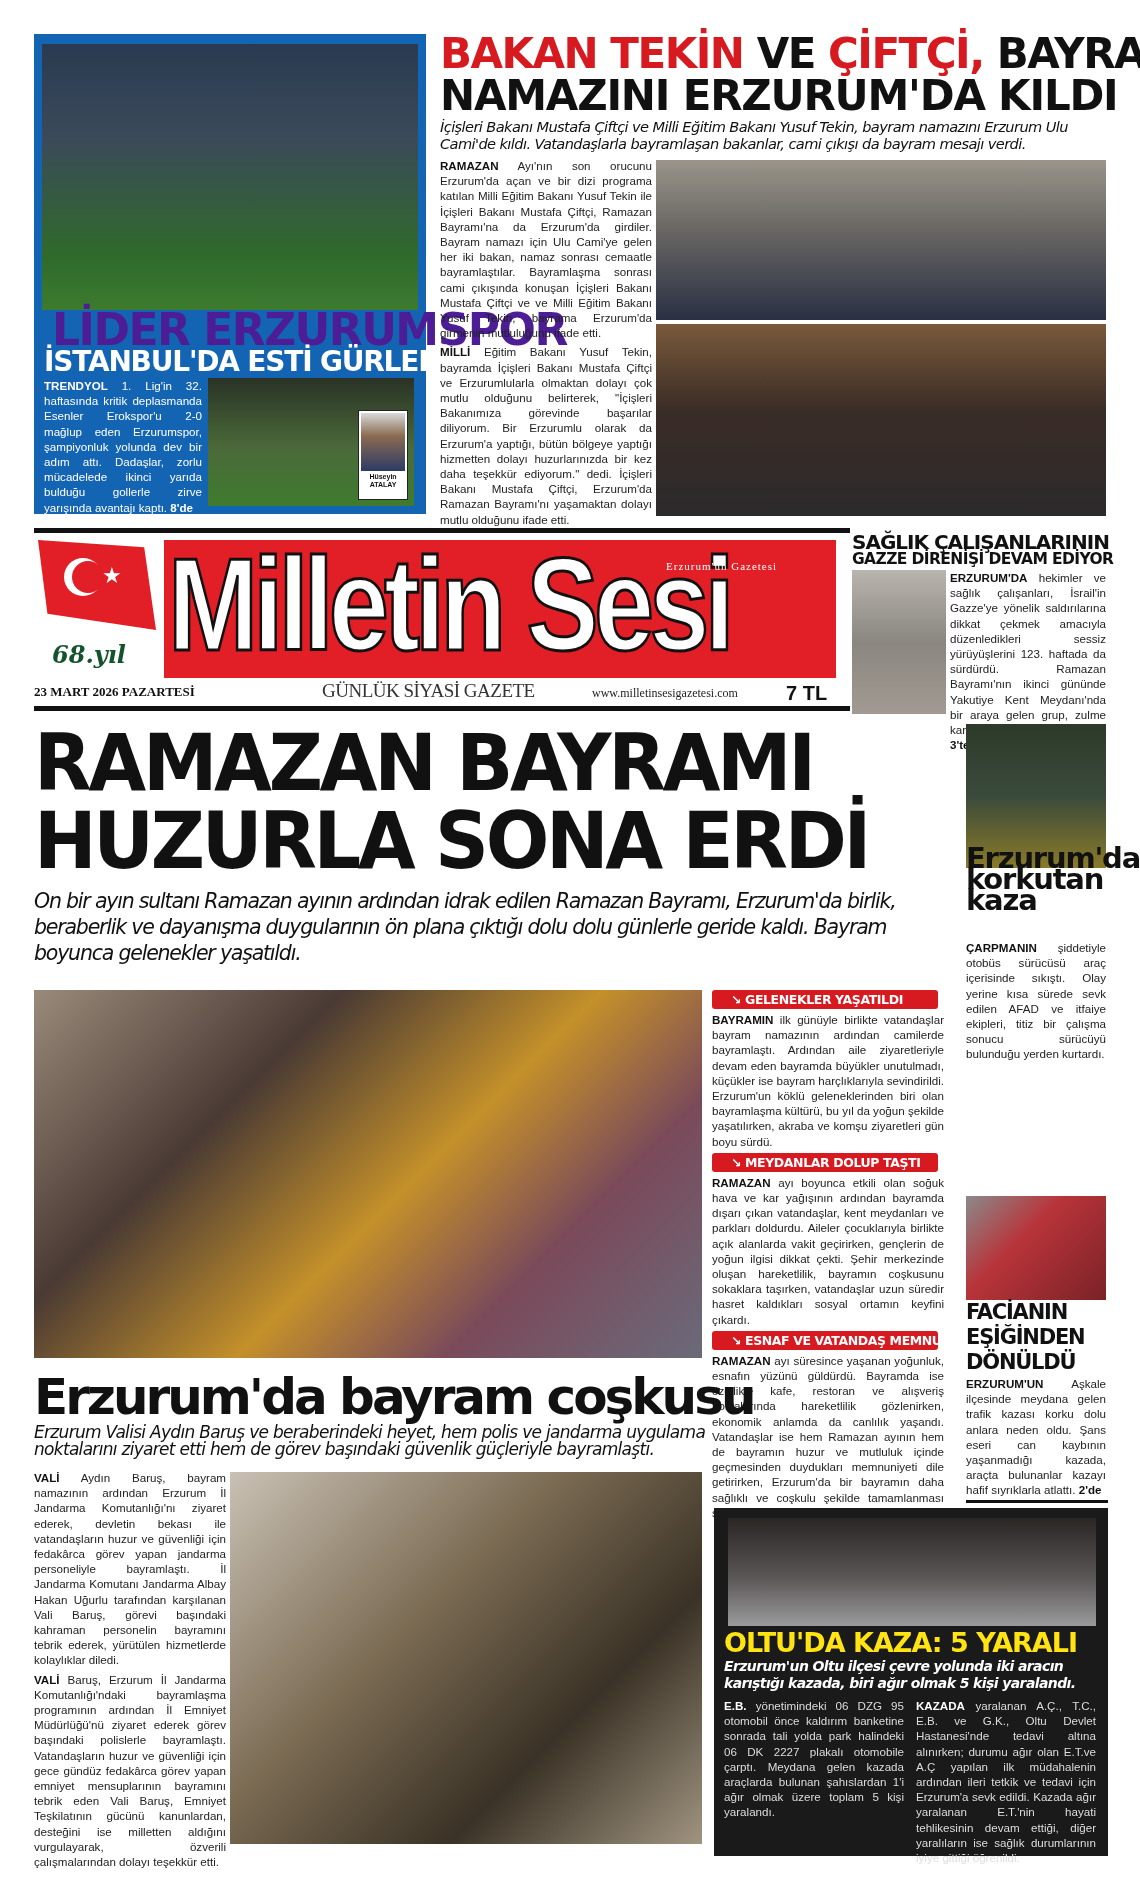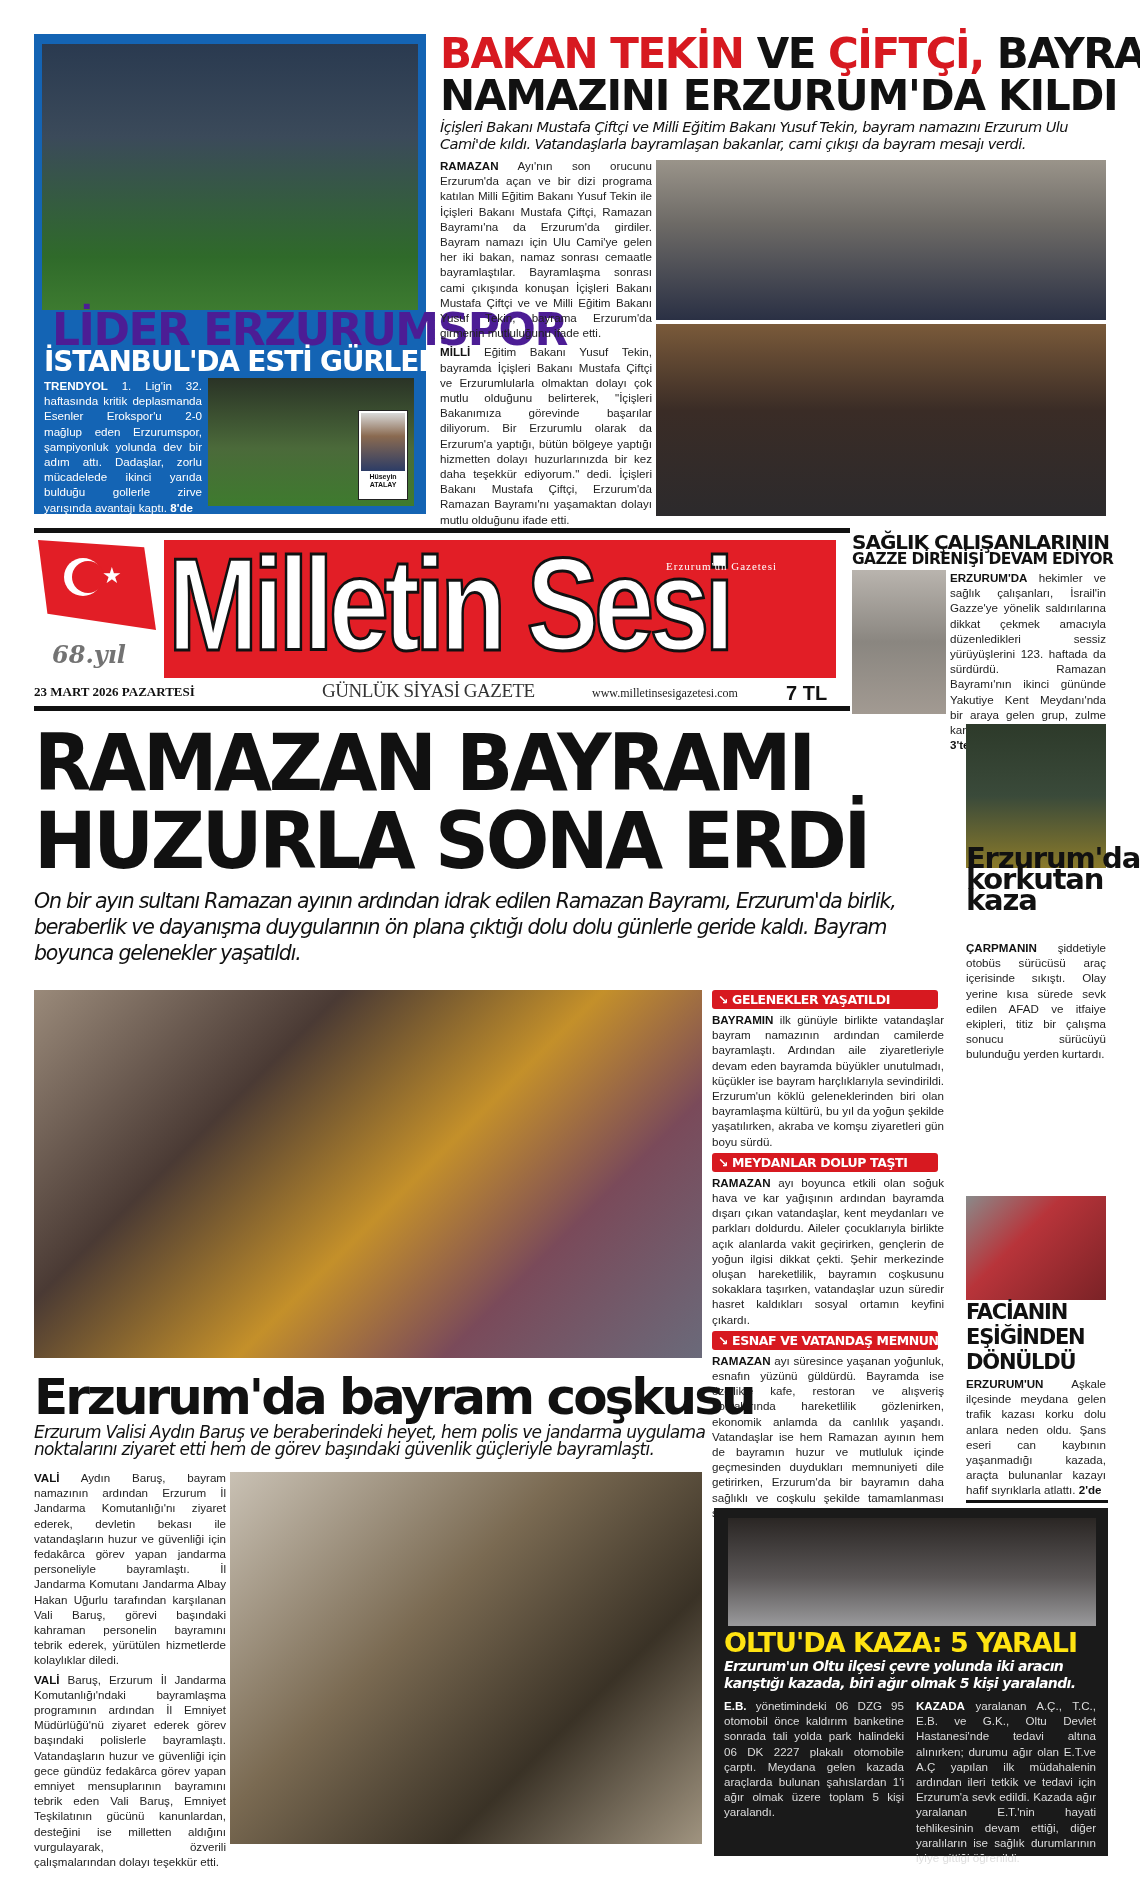--- a/index.html
+++ b/index.html
@@ -32,37 +32,37 @@
 
 #rule1{left:34px;top:528px;width:816px;height:5px;background:#111}
 #rule2{left:34px;top:706px;width:816px;height:5px;background:#111}
 #mast-red{left:164px;top:540px;width:672px;height:138px;background:#e21e26}
 #mast-title{left:168px;top:530px;width:660px;font-family:"Liberation Sans",sans-serif;font-weight:bold;font-size:132px;line-height:150px;color:#fff;letter-spacing:-6px;transform:scaleX(.82);transform-origin:left;-webkit-text-stroke:3px #111;white-space:nowrap}
 #mast-tag{left:666px;top:560px;font-family:"Liberation Serif",serif;font-size:11px;color:#fff;letter-spacing:1px}
 #flag{left:38px;top:540px;width:118px;height:90px;background:#e21e26;clip-path:polygon(0 0,90% 8%,100% 100%,8% 82%)}
 #flag .cres{position:absolute;left:26px;top:18px;width:38px;height:38px;border-radius:50%;background:#fff}
 #flag .cres2{position:absolute;left:34px;top:21px;width:32px;height:32px;border-radius:50%;background:#e21e26}
 #flag .star{position:absolute;left:64px;top:25px;color:#fff;font-size:22px;line-height:22px}
-#year{left:52px;top:640px;font-family:"DejaVu Serif",serif;font-style:italic;font-weight:bold;font-size:24px;color:#737373}
+#year{left:52px;top:640px;font-family:"DejaVu Serif",serif;font-style:italic;font-weight:bold;font-size:24px;color:#14532d}
 #date{left:34px;top:684px;font-family:"Liberation Serif",serif;font-weight:bold;font-size:13px}
 #slogan{left:322px;top:680px;font-family:"Liberation Serif",serif;font-size:19px;letter-spacing:-.5px;color:#333}
 #website{left:592px;top:686px;font-family:"Liberation Serif",serif;font-size:12px;color:#222}
 #website b{font-weight:normal}
 #price{left:786px;top:682px;font-family:"Liberation Sans",sans-serif;font-weight:bold;font-size:20px}
 
 #gaza-h{left:852px;top:532px;width:268px;font-family:"DejaVu Sans",sans-serif;font-weight:bold;font-size:20px;line-height:20px;letter-spacing:-1px;white-space:nowrap}
 #gaza-h2{left:852px;top:550px;width:268px;font-family:"DejaVu Sans",sans-serif;font-weight:bold;font-size:15.5px;line-height:18px;letter-spacing:-.6px;white-space:nowrap}
 #gaza-photo{left:852px;top:570px;width:94px;height:144px;background:linear-gradient(180deg,#b9b4ae 0%,#8a8680 50%,#a29a92 100%)}
 #gaza-text{left:950px;top:570px;width:156px}
 
 #big-h{left:34px;top:724px;width:900px;font-family:"DejaVu Sans",sans-serif;font-weight:bold;font-size:78px;line-height:78px;letter-spacing:-3.5px;white-space:nowrap;transform:scaleX(.96);transform-origin:left}
 #big-sub{left:34px;top:888px;width:912px;font-family:"DejaVu Sans",sans-serif;font-style:italic;font-size:20.5px;line-height:26px;letter-spacing:-1.2px;color:#111}
 #main-photo{left:34px;top:990px;width:668px;height:368px;background:linear-gradient(135deg,#9a8a7a 0%,#4a3a34 30%,#c4902a 55%,#7a4a5a 75%,#6a6a7a 100%)}
 
-.subhead{width:226px;height:19px;background:#d71920;color:#fff;font-family:"DejaVu Sans",sans-serif;font-weight:bold;font-size:12.5px;line-height:19px;padding-left:6px;border-radius:3px;white-space:nowrap;letter-spacing:-.4px}
+.subhead{width:226px;height:19px;background:#d71920;color:#fff;font-family:"DejaVu Sans",sans-serif;font-weight:bold;font-size:12.5px;line-height:19px;padding-left:19px;border-radius:3px;white-space:nowrap;letter-spacing:-.4px}
 #right-col{left:712px;top:990px;width:232px}
 
 #kaza-photo{left:966px;top:724px;width:140px;height:144px;background:linear-gradient(180deg,#2d3a2a 0%,#3a4a3a 50%,#8a7a2a 100%)}
 #kaza-h{left:966px;top:848px;width:150px;font-family:"DejaVu Sans",sans-serif;font-weight:bold;font-size:29px;line-height:21px;letter-spacing:-1.2px}
 #kaza-text{left:966px;top:940px;width:140px}
 #facia-photo{left:966px;top:1196px;width:140px;height:104px;background:linear-gradient(135deg,#8a8a8a 0%,#b8343a 40%,#7a2226 100%)}
 #facia-h{left:966px;top:1300px;width:150px;font-family:"DejaVu Sans",sans-serif;font-weight:bold;font-size:21px;line-height:25px;letter-spacing:-1.2px}
 #facia-text{left:966px;top:1376px;width:140px}
 #facia-rule{left:966px;top:1500px;width:142px;height:3px;background:#111}
 

